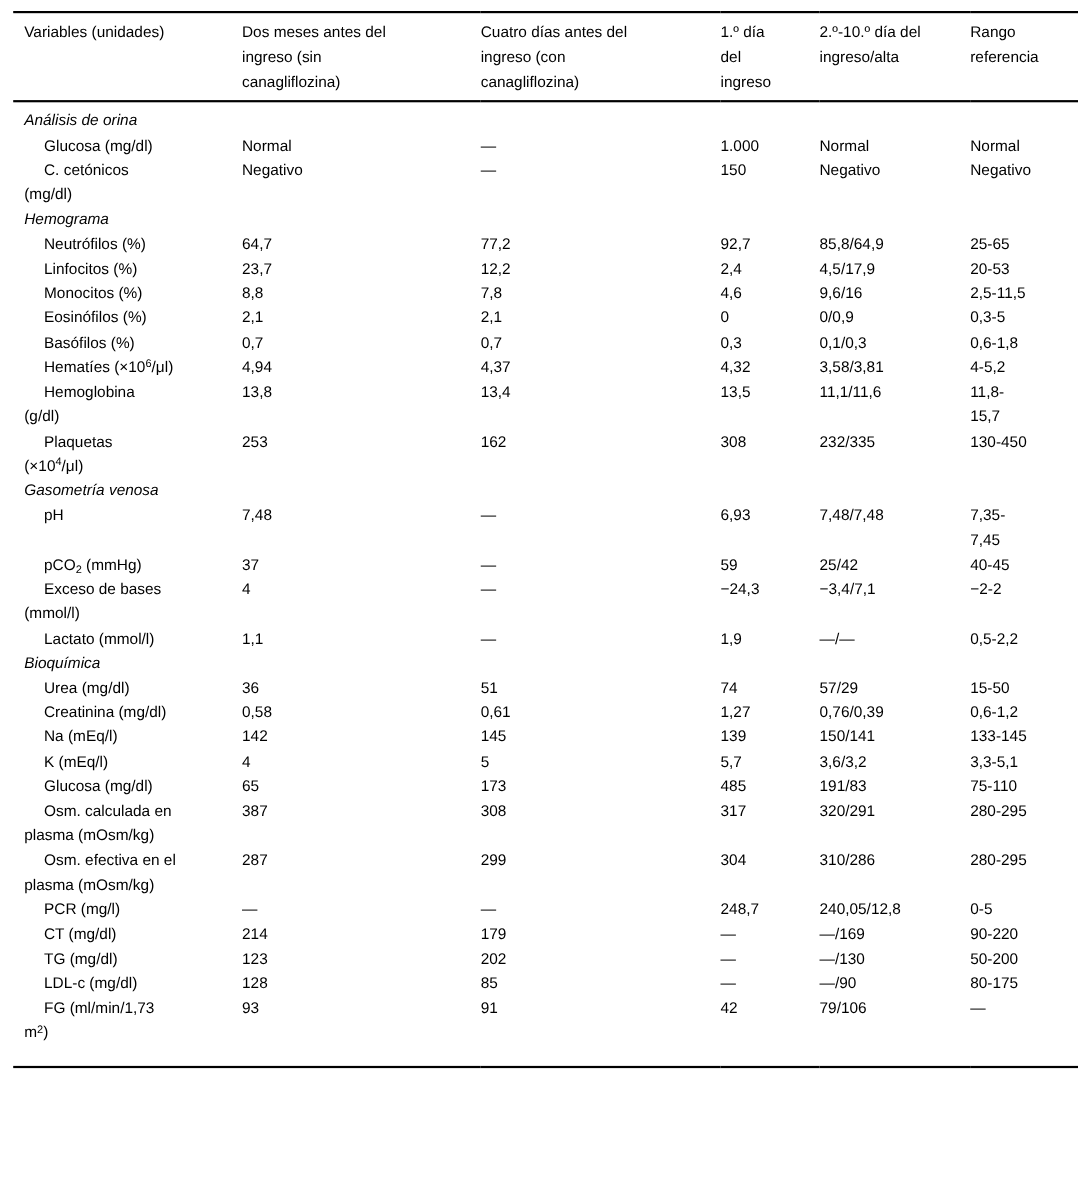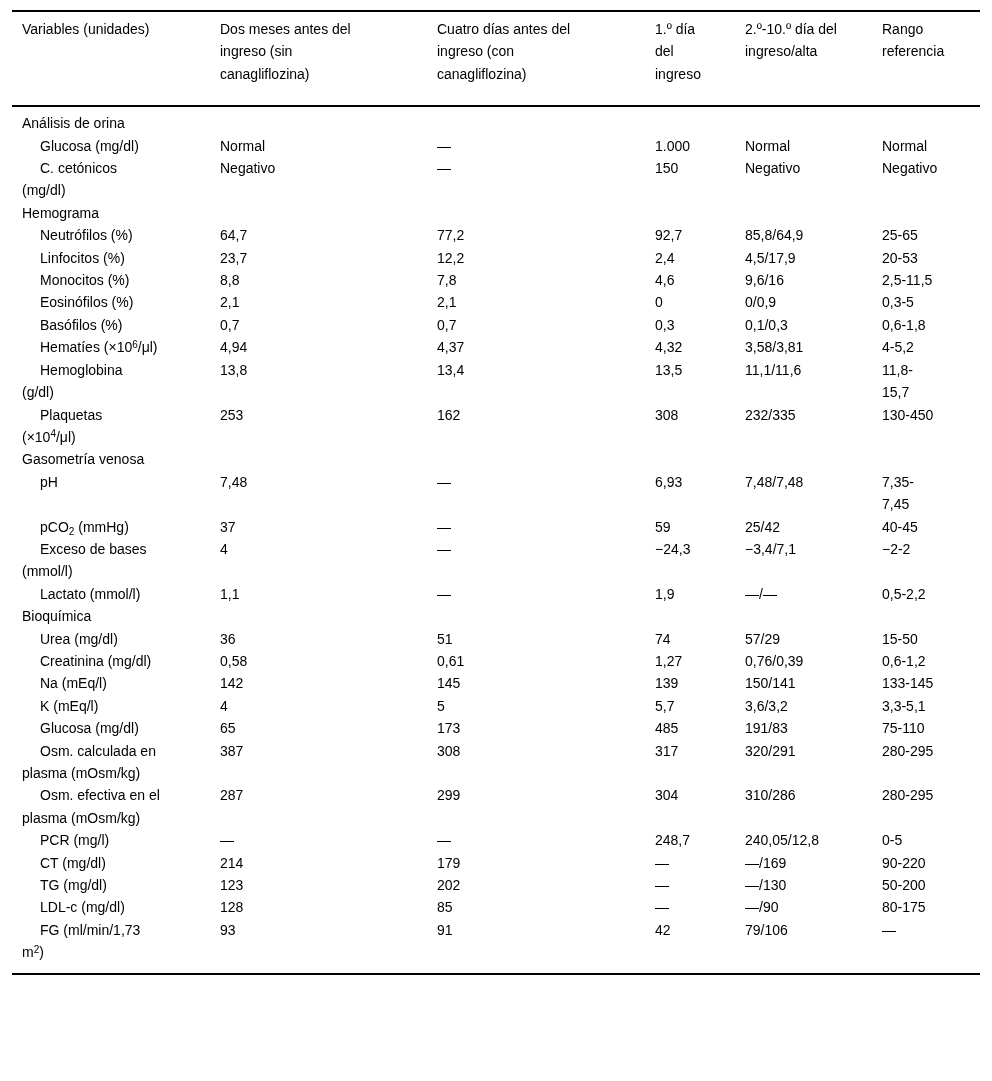--- a/index.html
+++ b/index.html
@@ -24,34 +24,35 @@
     width: 968px;
     border-top: 2px solid #000;
     border-bottom: 2px solid #000;
   }
   thead th {
     font-weight: normal;
     text-align: left;
     vertical-align: top;
     white-space: pre-line;
     line-height: 22.4px;
-    padding: 6px 4px 20px 0;
+    padding: 6px 4px 6px 0;
     border-bottom: 2px solid #000;
   }
   thead th.first {
     padding-left: 10px;
   }
   tbody td {
     vertical-align: top;
     line-height: 22.4px;
     padding: 0 4px 0 0;
   }
   tbody tr:first-child td { padding-top: 5px; }
-  tbody tr:last-child td { padding-bottom: 9px; }
+  tbody tr:last-child td { padding-bottom: 19px; }
   td.section-label {
+    font-style: italic;
     padding-left: 10px;
     margin-top: 20px;
   }
   td.var-label {
     padding-left: 10px;
     text-indent: 18px; 
   }
   td.value-cell {
     white-space: normal;
   }

